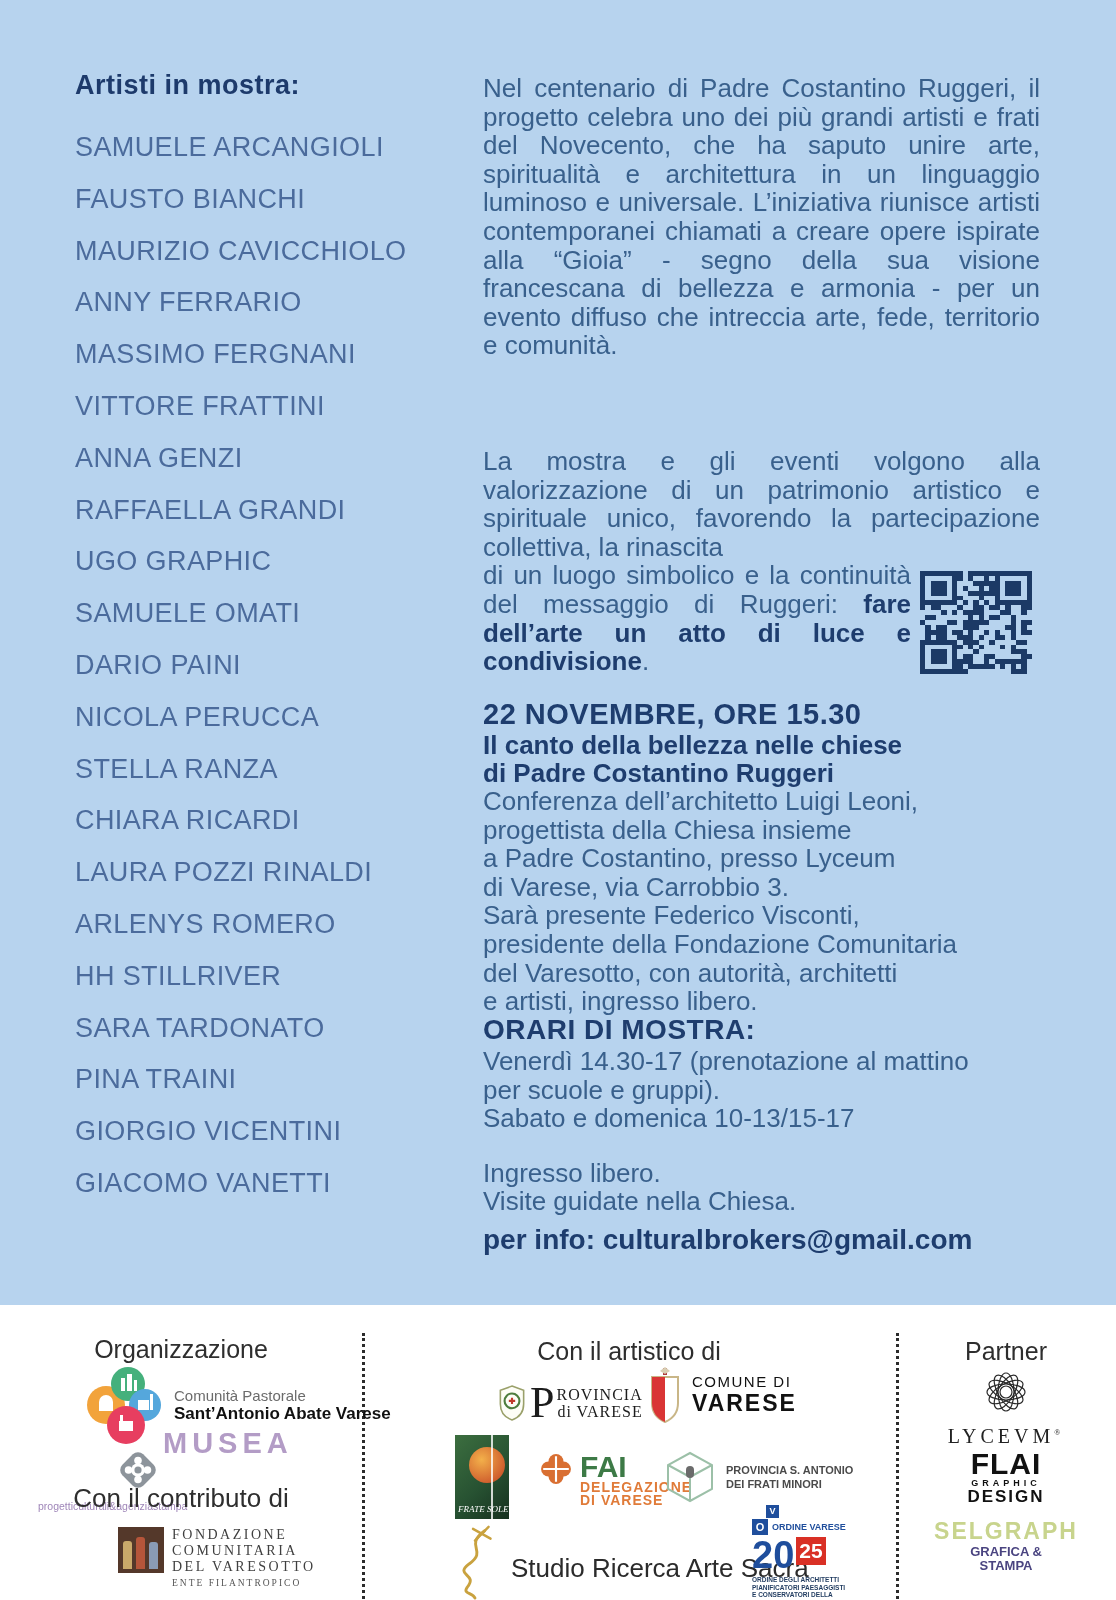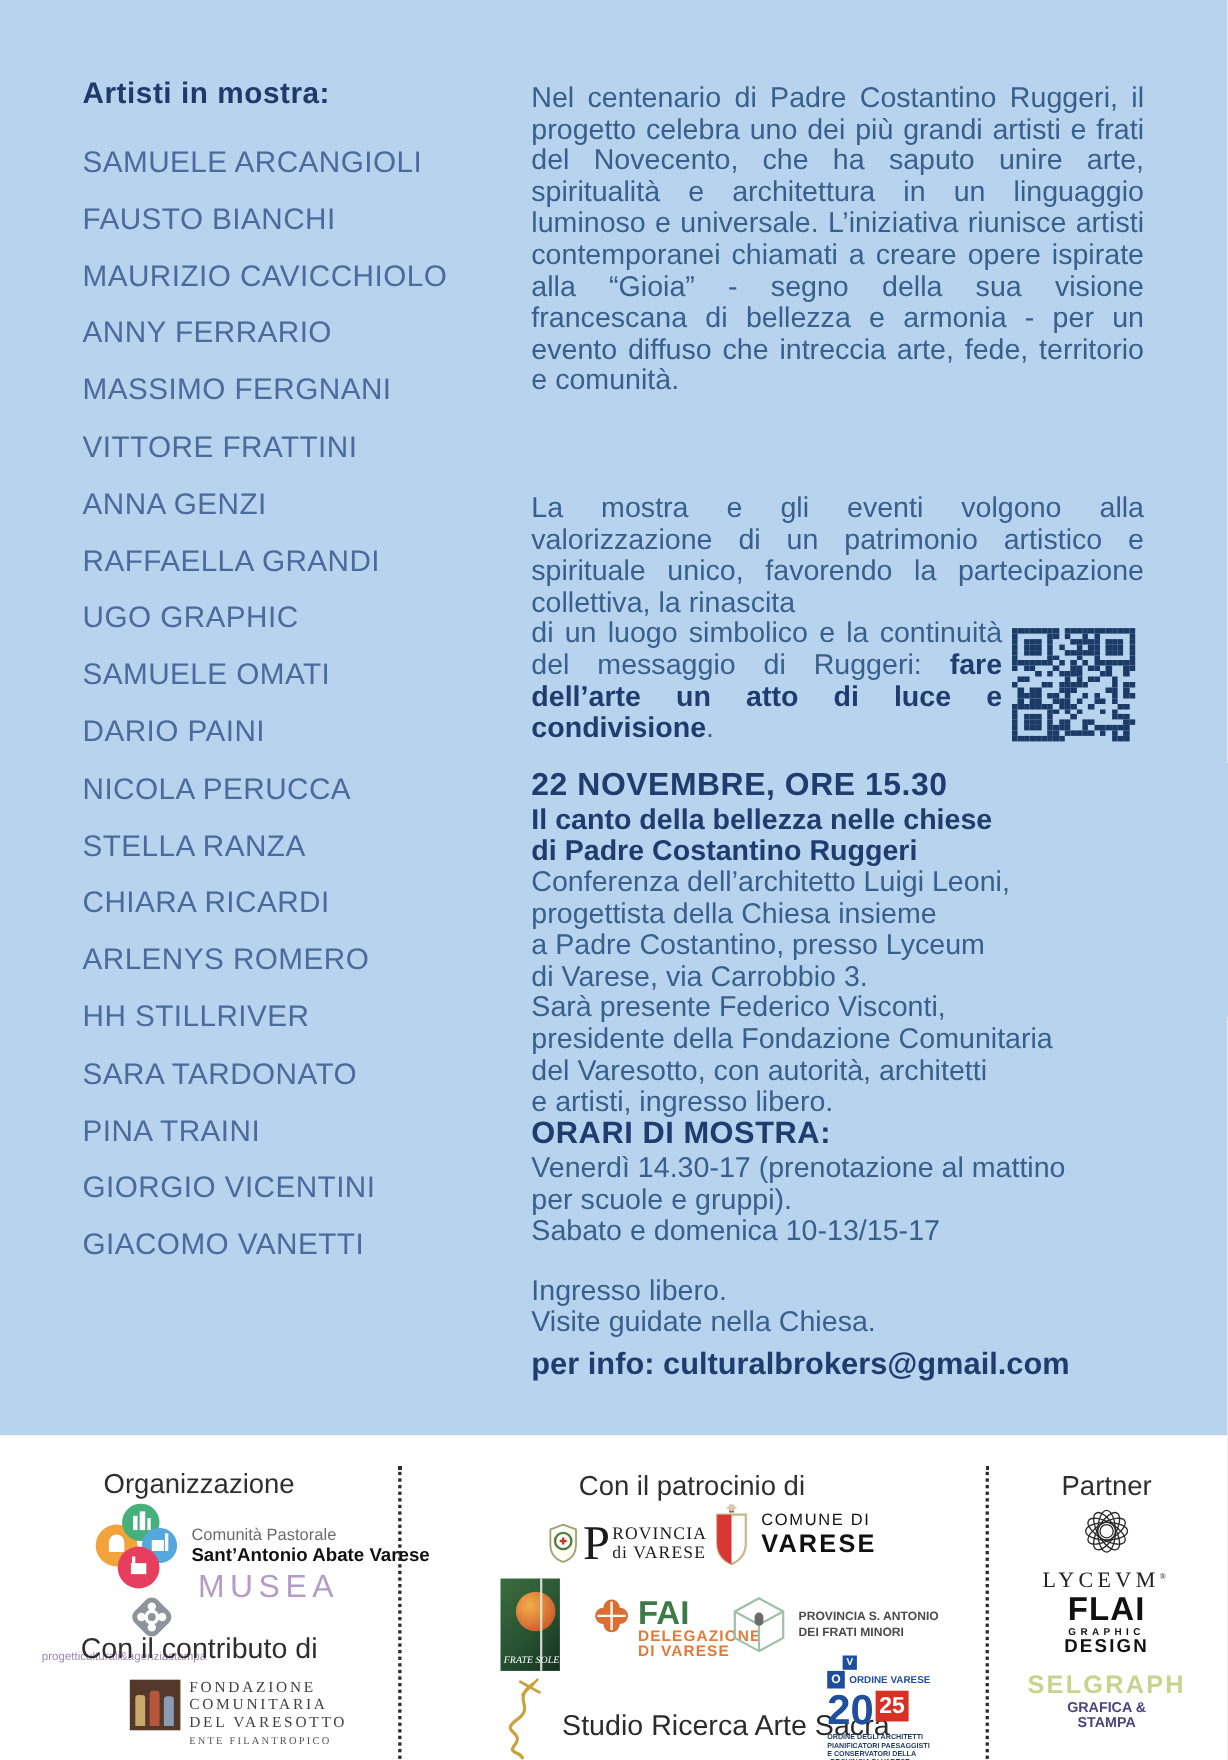--- a/index.html
+++ b/index.html
@@ -41,37 +41,37 @@
   .sep1{left:362px;} .sep2{left:896px;}
   .f-heading{position:absolute;font-size:25px;color:#2e2e2e;text-align:center;}
 
   
   .org-heading{left:0;top:30px;width:362px;}
   .pastorale{position:absolute;left:84px;top:58px;display:flex;align-items:center;}
   .pastorale-text{margin-left:10px;}
   .pastorale-small{font-size:15px;color:#6b6b6b;}
   .pastorale-bold{font-size:17px;font-weight:bold;color:#111;}
   .musea{position:absolute;left:118px;top:122px;display:flex;align-items:center;}
-  .musea-word{font-size:29px;font-weight:normal;color:#b39cc6;letter-spacing:5px;margin-left:22px;}
+  .musea-word{font-size:29px;font-weight:bold;color:#b39cc6;letter-spacing:5px;margin-left:5px;}
   .musea-sub{font-size:10.5px;color:#9f86b8;margin-left:-120px;margin-top:40px;white-space:nowrap;}
   .musea-block{display:flex;flex-direction:column;}
   .contributo-heading{left:0;top:178px;width:362px;font-size:26px;}
   .fondazione{position:absolute;left:118px;top:222px;display:flex;align-items:flex-start;}
   .fond-img{width:46px;height:46px;background:#54382a;position:relative;overflow:hidden;flex:none;}
   .fond-img b{position:absolute;bottom:4px;width:9px;border-radius:3px 3px 0 0;}
   .fond-lines{margin-left:8px;font-family:"Liberation Serif",serif;color:#3f3f3f;}
   .fond-lines div{font-size:14px;letter-spacing:2.5px;line-height:16px;}
   .fond-lines div:last-child{font-size:9.5px;letter-spacing:2px;color:#555;}
 
   
   .patro-heading{left:362px;top:32px;width:534px;}
   .provincia{position:absolute;left:498px;top:78px;display:flex;align-items:center;}
   .prov-text{display:flex;align-items:center;font-family:"Liberation Serif",serif;color:#1c1c1c;margin-left:4px;}
   .prov-p{font-size:44px;line-height:40px;}
-  .prov-stack{margin-left:2px;}
+  .prov-stack{margin-left:2px;text-align:right;}
   .prov-stack div{font-size:16px;letter-spacing:1px;line-height:17px;}
   .comune{position:absolute;left:648px;top:62px;display:flex;align-items:center;}
   .comune-text{margin-left:10px;color:#111;}
   .comune-l1{font-size:15px;letter-spacing:1.5px;}
   .comune-l2{font-size:23px;font-weight:bold;letter-spacing:2px;}
   .fratesole{position:absolute;left:455px;top:130px;width:54px;height:84px;position:absolute;
              background:linear-gradient(135deg,#3c6e3f 0%,#275232 55%,#16301f 100%);overflow:hidden;}
   .fs-circle{position:absolute;left:14px;top:12px;width:36px;height:36px;border-radius:50%;
              background:radial-gradient(circle at 35% 35%,#f3b04a,#d1622f 70%,#b3441f);}
   .fs-line{position:absolute;left:36px;top:0;width:2px;height:84px;background:rgba(255,255,255,.8);}
@@ -128,20 +128,21 @@
         <div class="artist-name">MASSIMO FERGNANI</div>
         <div class="artist-name">VITTORE FRATTINI</div>
         <div class="artist-name">ANNA GENZI</div>
         <div class="artist-name">RAFFAELLA GRANDI</div>
         <div class="artist-name">UGO GRAPHIC</div>
         <div class="artist-name">SAMUELE OMATI</div>
         <div class="artist-name">DARIO PAINI</div>
         <div class="artist-name">NICOLA PERUCCA</div>
         <div class="artist-name">STELLA RANZA</div>
         <div class="artist-name">CHIARA RICARDI</div>
+        <div class="artist-name">LAURA POZZI RINALDI</div>
         <div class="artist-name">ARLENYS ROMERO</div>
         <div class="artist-name">HH STILLRIVER</div>
         <div class="artist-name">SARA TARDONATO</div>
         <div class="artist-name">PINA TRAINI</div>
         <div class="artist-name">GIORGIO VICENTINI</div>
         <div class="artist-name">GIACOMO VANETTI</div>
       </div>
   </div>
 
   <div class="rcol p1 para">Nel centenario di Padre Costantino Ruggeri, il progetto celebra uno dei più grandi artisti e frati del Novecento, che ha saputo unire arte, spiritualità e architettura in un linguaggio luminoso e universale. L’iniziativa riunisce artisti contemporanei chiamati a creare opere ispirate alla “Gioia” - segno della sua visione francescana di bellezza e armonia - per un evento diffuso che intreccia arte, fede, territorio e comunità.</div>
@@ -483,21 +484,21 @@
         <b style="left:31px;height:27px;background:#8a9bb5;"></b>
       </div>
       <div class="fond-lines">
           <div class="fond-line">FONDAZIONE</div>
           <div class="fond-line">COMUNITARIA</div>
           <div class="fond-line">DEL VARESOTTO</div>
           <div class="fond-line">ENTE FILANTROPICO</div>
         </div>
     </div>
 
-    <div class="f-heading patro-heading">Con il patrocinio di</div>
+    <div class="f-heading patro-heading">Con il artistico di</div>
 
     <div class="provincia">
       <svg width="28" height="36" viewBox="0 0 26 34">
         <path d="M13,1 L24,5 V18 C24,27 19,31 13,33 C7,31 2,27 2,18 V5 Z" fill="#fdfdf6" stroke="#9aa06a" stroke-width="1.5"></path>
         <circle cx="13" cy="15" r="7" fill="none" stroke="#4e7d3e" stroke-width="2"></circle>
         <path d="M10,15 h6 M13,12 v6" stroke="#c0392b" stroke-width="2"></path>
       </svg>
       <div class="prov-text">
         <span class="prov-p">P</span>
         <span class="prov-stack">

